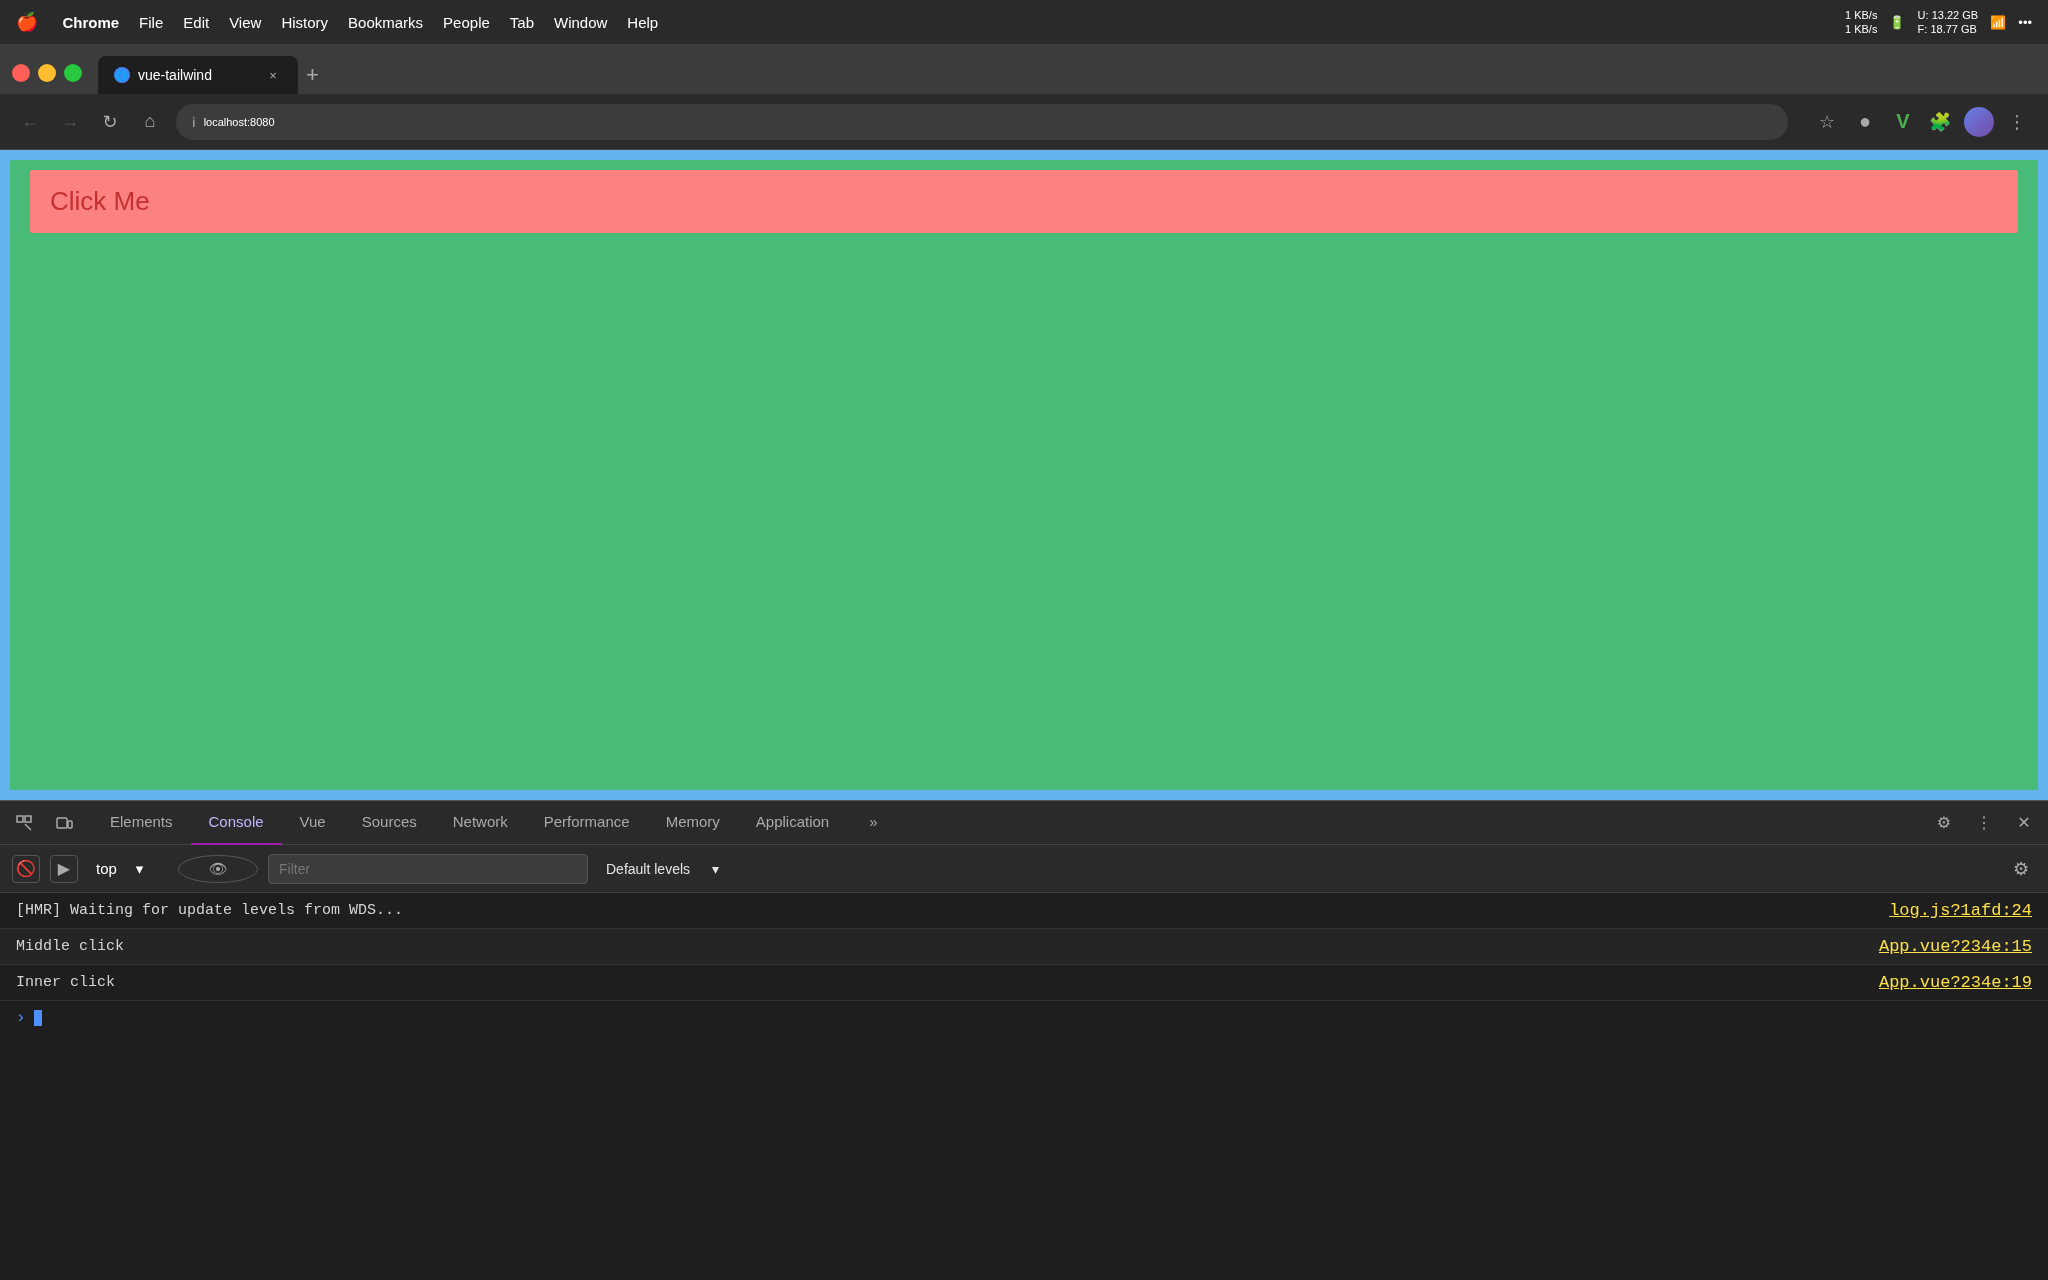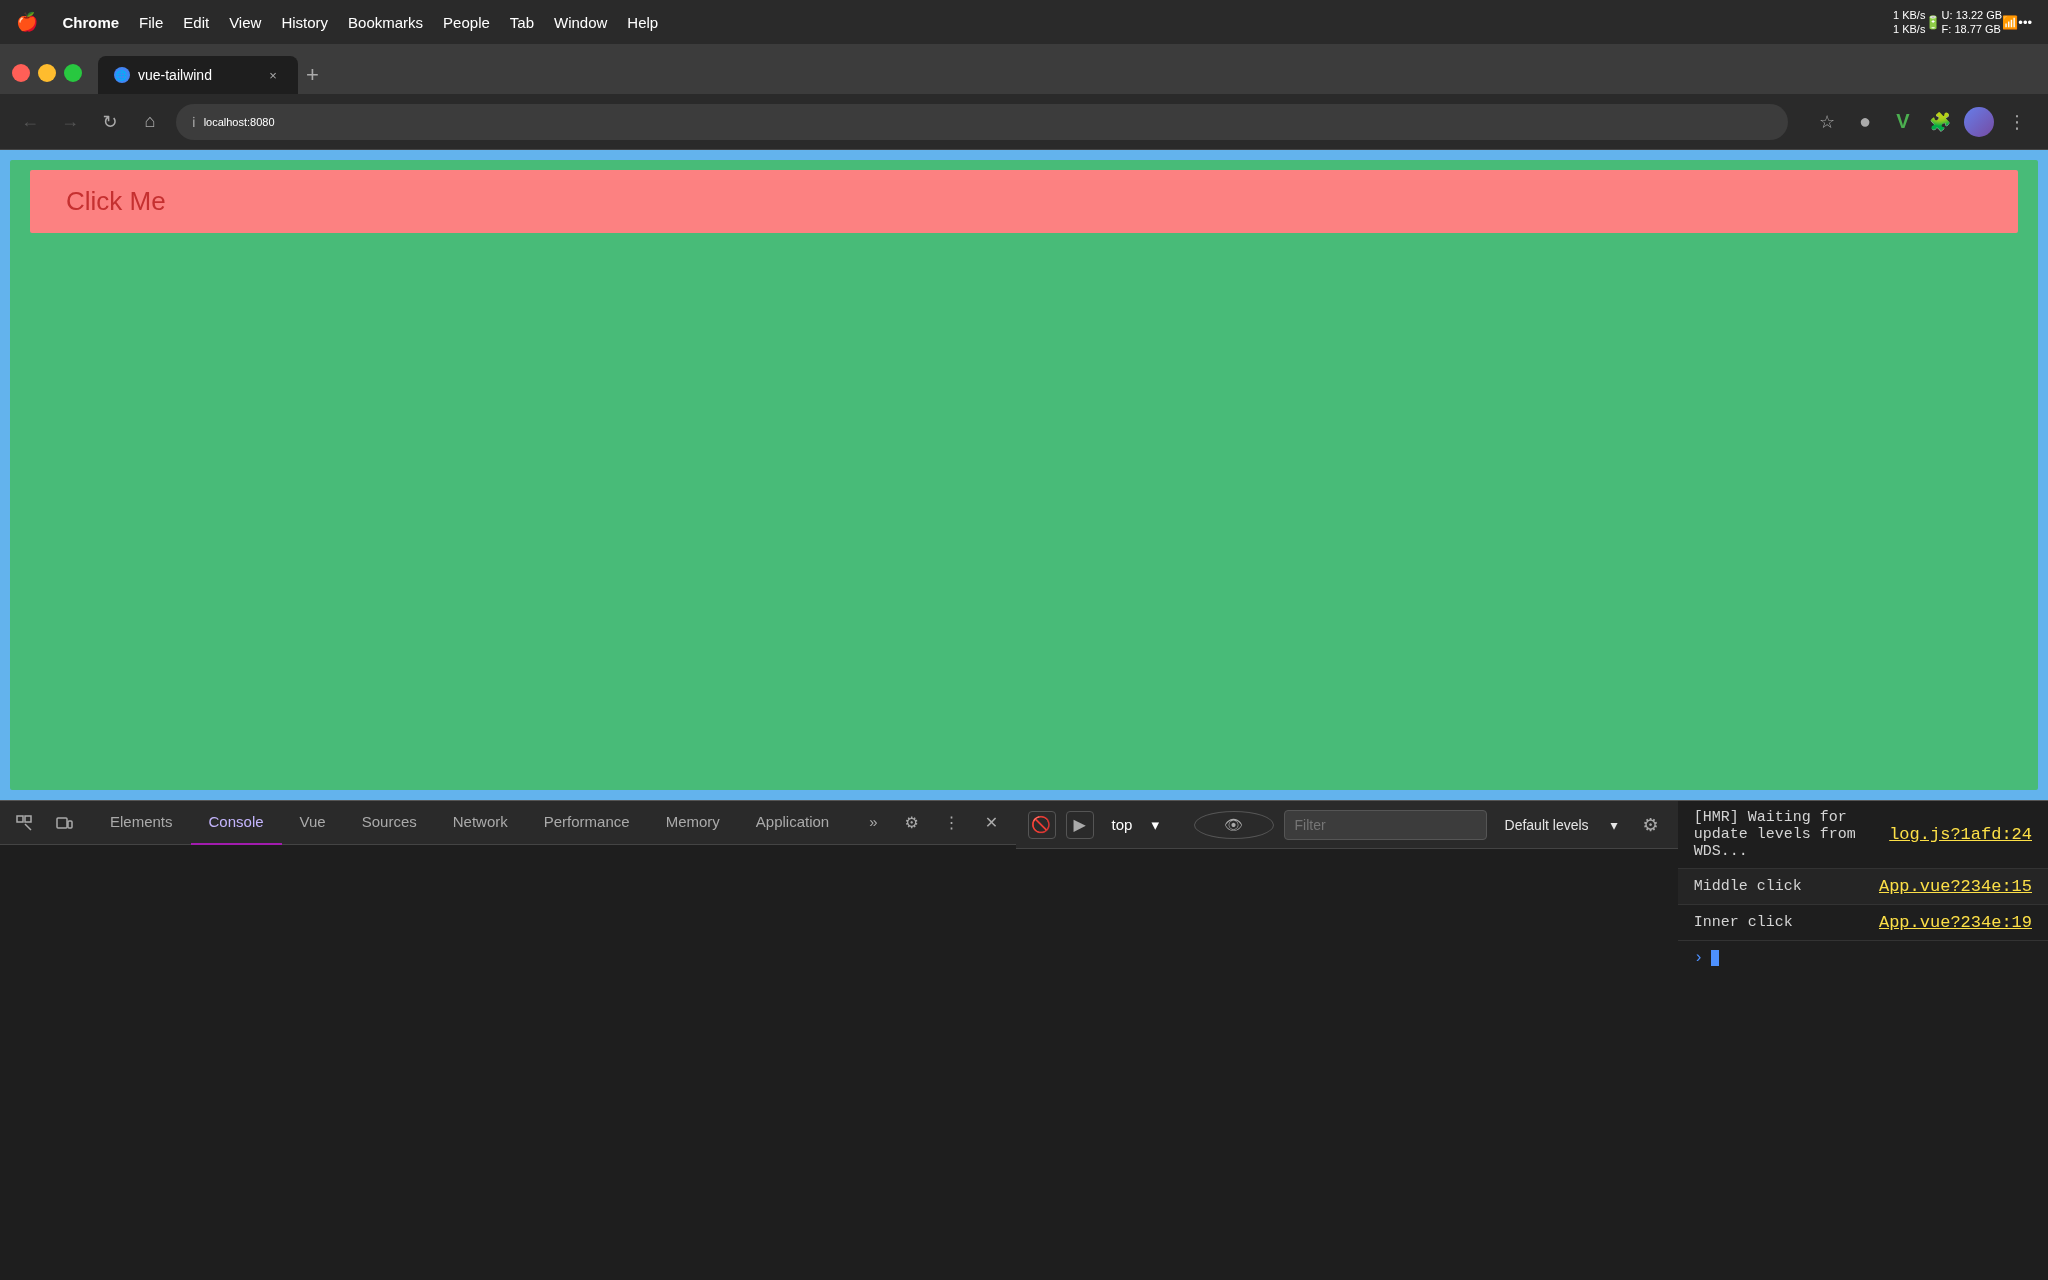--- a/index.html
+++ b/index.html
@@ -17,20 +17,21 @@
       font-size: 15px;
       font-weight: 500;
     }
     .menu-bar-apple { font-size: 18px; margin-right: 4px; }
     .menu-bar-item { cursor: pointer; white-space: nowrap; }
     .menu-bar-item.active { font-weight: 700; }
     .menu-bar-right {
       margin-left: auto;
       display: flex;
       align-items: center;
+      gap: 12px;
       font-size: 13px;
     }
     .menu-bar-stats { display: flex; flex-direction: column; font-size: 11px; line-height: 1.3; }
 
     
     .chrome-window {
       display: flex;
       flex-direction: column;
       height: calc(1280px - 44px);
     }
@@ -185,36 +186,36 @@
       width: 100%;
       height: 100%;
       padding: 10px;
       border-radius: 2px;
     }
     .click-me-btn {
       display: block;
       width: calc(100% - 20px);
       background: #fc8181;
       border: none;
-      padding: 16px 36px;
+      padding: 16px 20px;
       text-align: left;
       font-size: 26px;
       color: #c53030;
       cursor: pointer;
       border-radius: 2px;
       margin: 0 auto;
     }
 
     
     .devtools {
       height: 480px;
       background: #1e1e1e;
       border-top: 1px solid #555;
       display: flex;
-      flex-direction: row;
+      flex-direction: column;
     }
     .devtools-tabs {
       display: flex;
       align-items: center;
       background: #2a2a2a;
       height: 44px;
       padding: 0 8px;
       border-bottom: 1px solid #444;
     }
     .devtools-tab {

